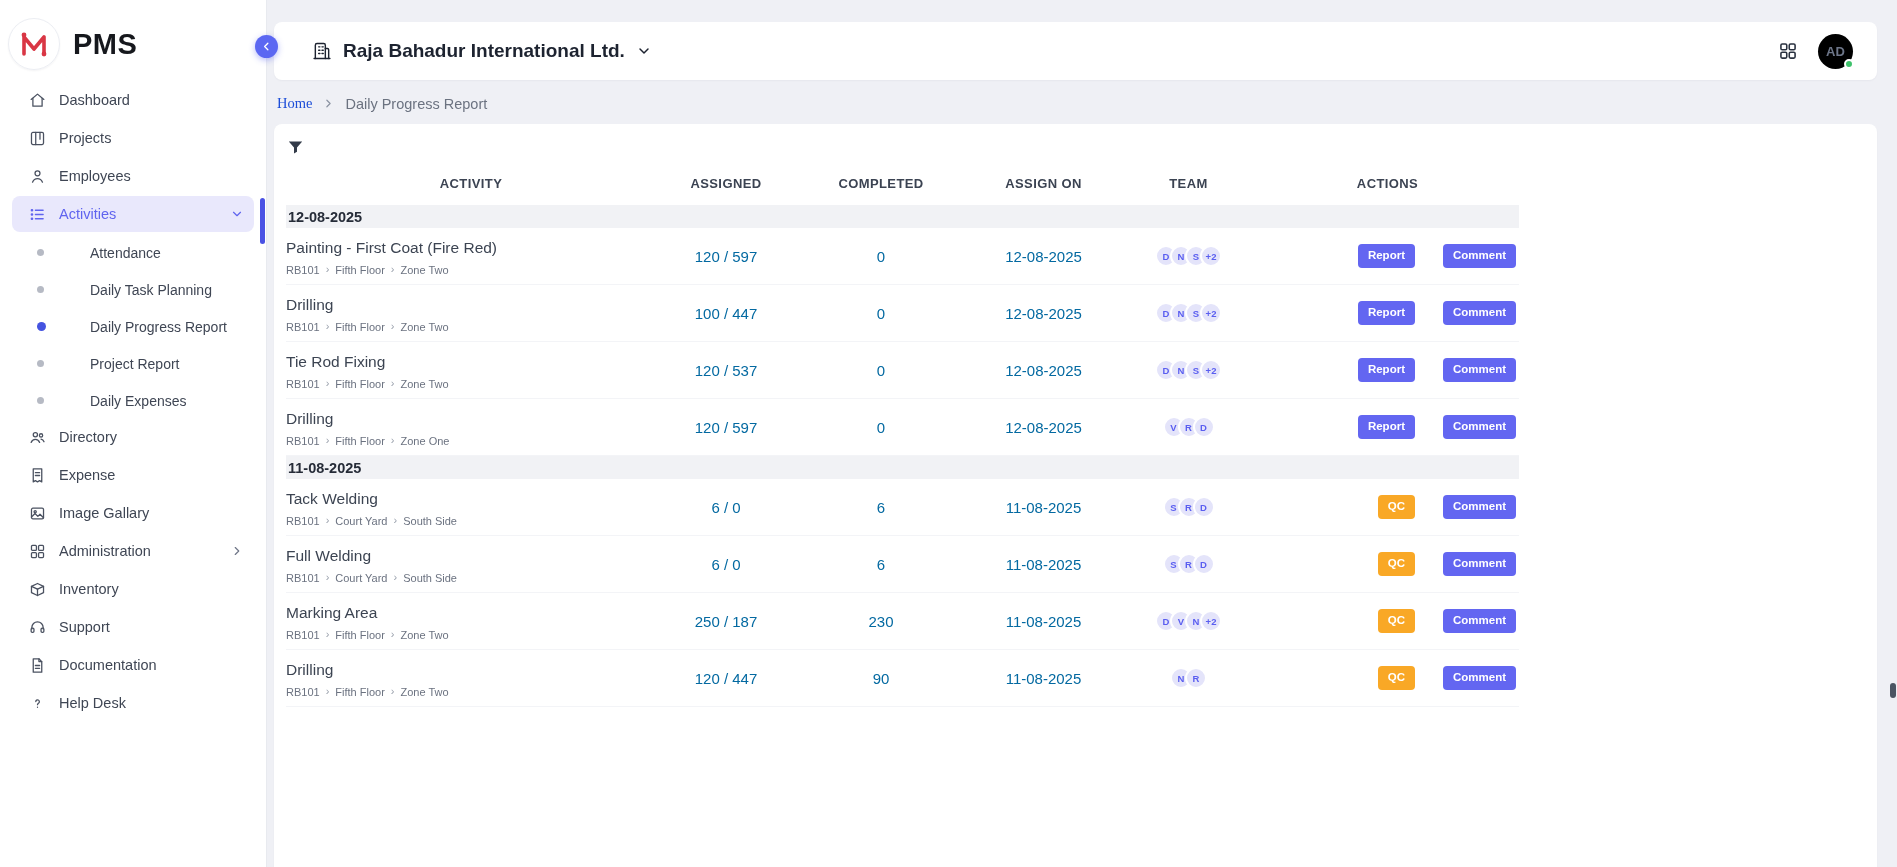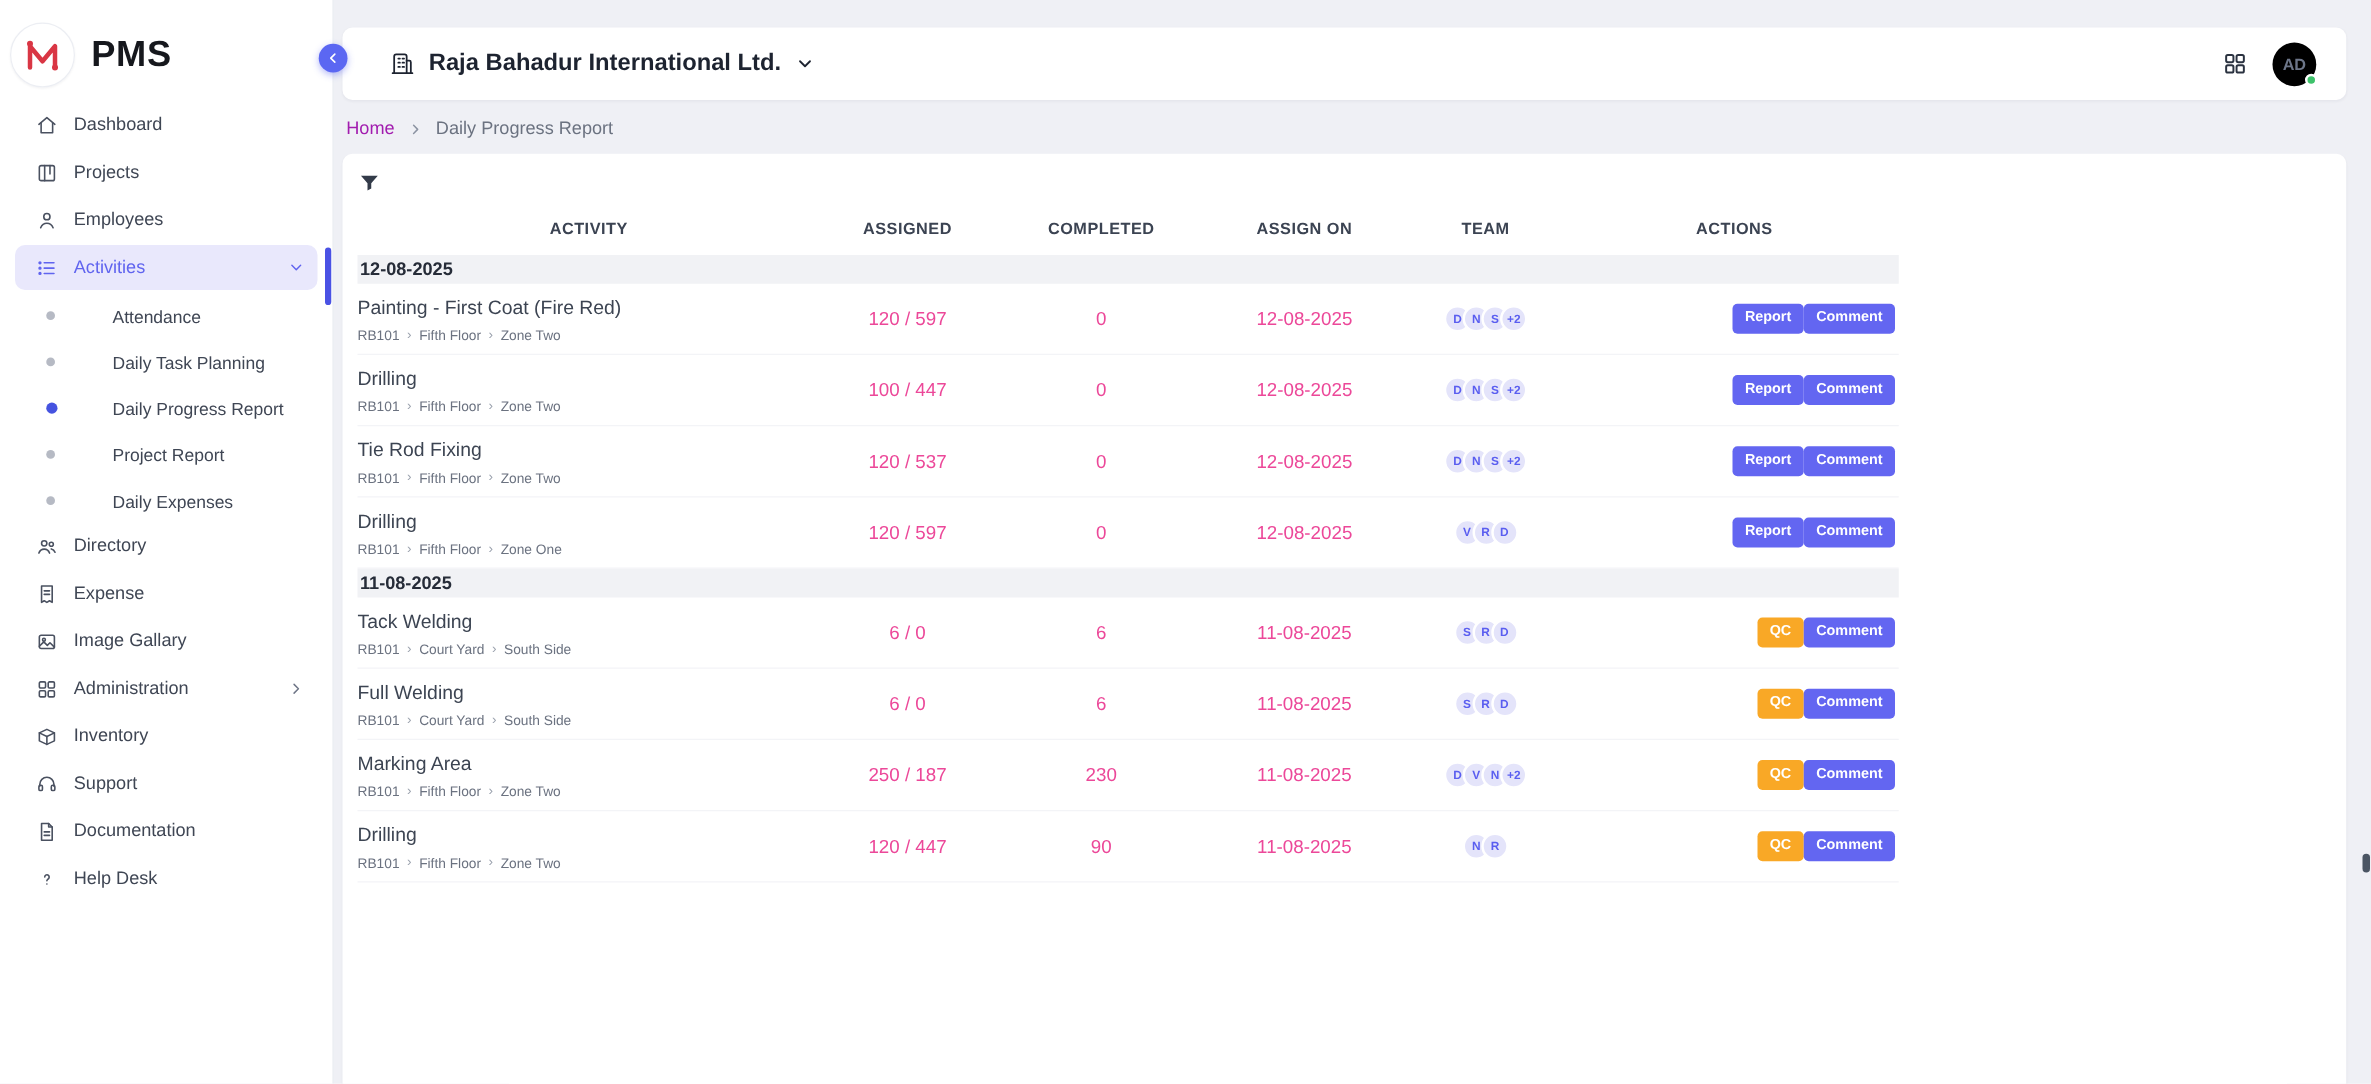--- a/index.html
+++ b/index.html
@@ -68,21 +68,21 @@
     width:35px; height:35px; border-radius:50%; background:#000000;
     display:flex; align-items:center; justify-content:center;
     font-size:13px; font-weight:700; color:#6d7689;
   }
   .status-dot {
     position:absolute; right:-1px; bottom:0; width:10px; height:10px; border-radius:50%;
     background:#3ec26b; border:2px solid #fff;
   }
 
   .breadcrumb { display:flex; align-items:center; gap:10px; margin:15px 0 0 3px; font-size:14.5px; }
-  .crumb-home { color:#a21caf; cursor:pointer; }
+  .crumb-home { color:#1d4ed8; cursor:pointer;font-family:Liberation Serif, serif; }
   .crumb-sep { color:#8b93a2; display:flex; }
   .crumb-current { color:#6b7280; }
 
   .content-card {
     margin-top:12px; background:#fff; border-radius:8px; height:760px;
     padding:10px 0 0 12px; box-shadow:0 1px 2px rgba(16,24,40,.04);
     overflow:hidden;
   }
   .filter-row { display:flex; align-items:center; gap:26px; padding-top:4px; }
   .date-input {
@@ -107,29 +107,29 @@
   }
   .group-row {
     height:23px; background:#f1f2f5; display:flex; align-items:center;
     padding-left:2px; font-size:14.5px; font-weight:700; color:#262c38;
   }
   .trow { height:57px; align-items:center; border-bottom:1px solid #f3f4f7; }
   .c-act { padding-top:2px; }
   .act-name { font-size:15.5px; color:#3c4452; margin-bottom:7px; }
   .act-path { display:flex; align-items:center; gap:6px; font-size:11px; color:#6b7280; }
   .act-path .sep { color:#9aa1ad; font-size:11px; line-height:1; }
-  .c-num { text-align:center; font-size:15px; color:#ec4899; }
+  .c-num { text-align:center; font-size:15px; color:#0369a1; }
   .c-team { display:flex; align-items:center; justify-content:center; }
   .chip {
     width:22px; height:22px; border-radius:50%; background:#e4e4fa; color:#5a5ef0;
     border:2px solid #fff; display:inline-flex; align-items:center; justify-content:center;
     font-size:9.5px; font-weight:700; margin-left:-7px; cursor:default;
   }
   .chip:first-child { margin-left:0; }
-  .c-actions { display:flex; align-items:center; justify-content:flex-end; gap:0; padding-right:3px; }
+  .c-actions { display:flex; align-items:center; justify-content:flex-end; gap:28px; padding-right:3px; }
   .btn {
     border:none; border-radius:4px; color:#fff; font-size:11.5px; font-weight:600;
     padding:6px 10px; cursor:pointer; font-family:"Liberation Sans", sans-serif; line-height:1;
   }
   .btn.indigo { background:#6366f1; }
   .btn.orange { background:#f9a826; }
 
   .scroll-thumb {
     position:absolute; right:1px; top:683px; width:6px; height:15px;
     border-radius:3px; background:#4b5563; cursor:pointer;

